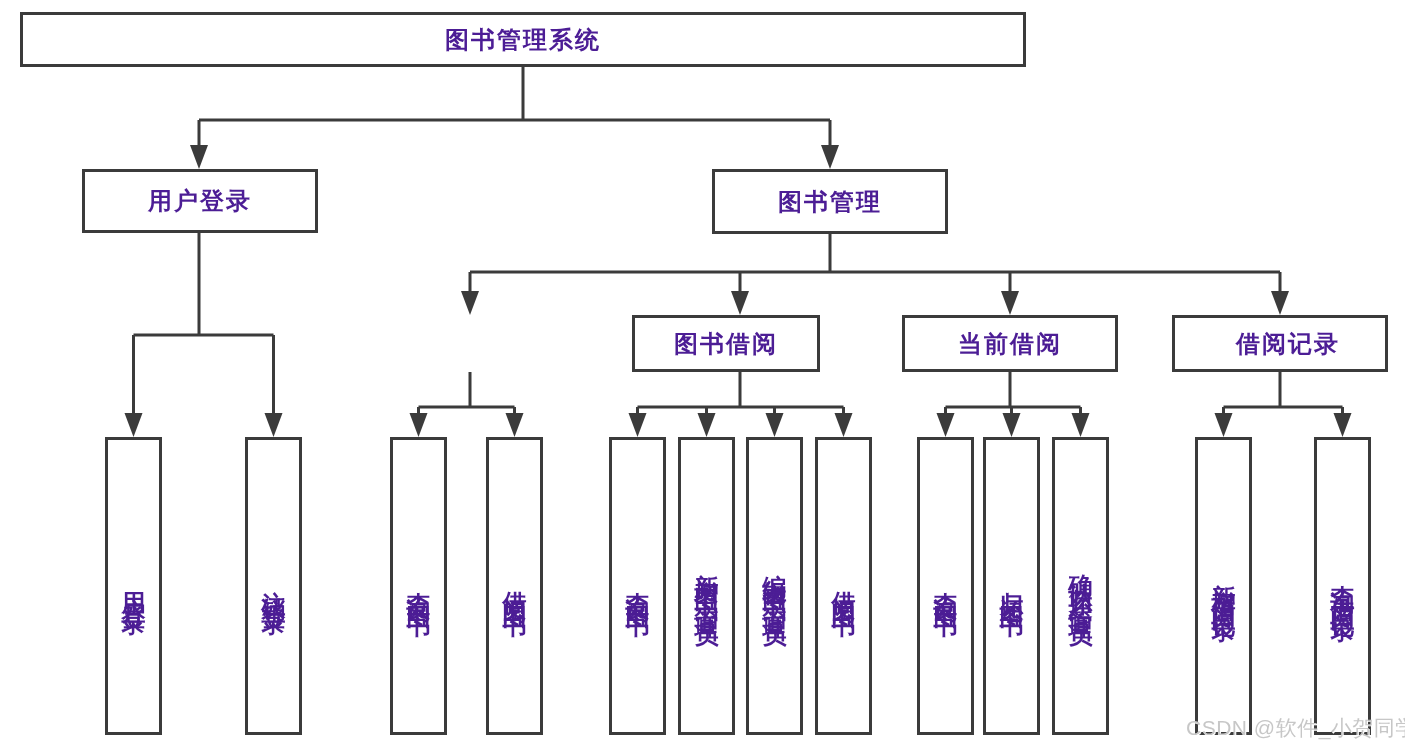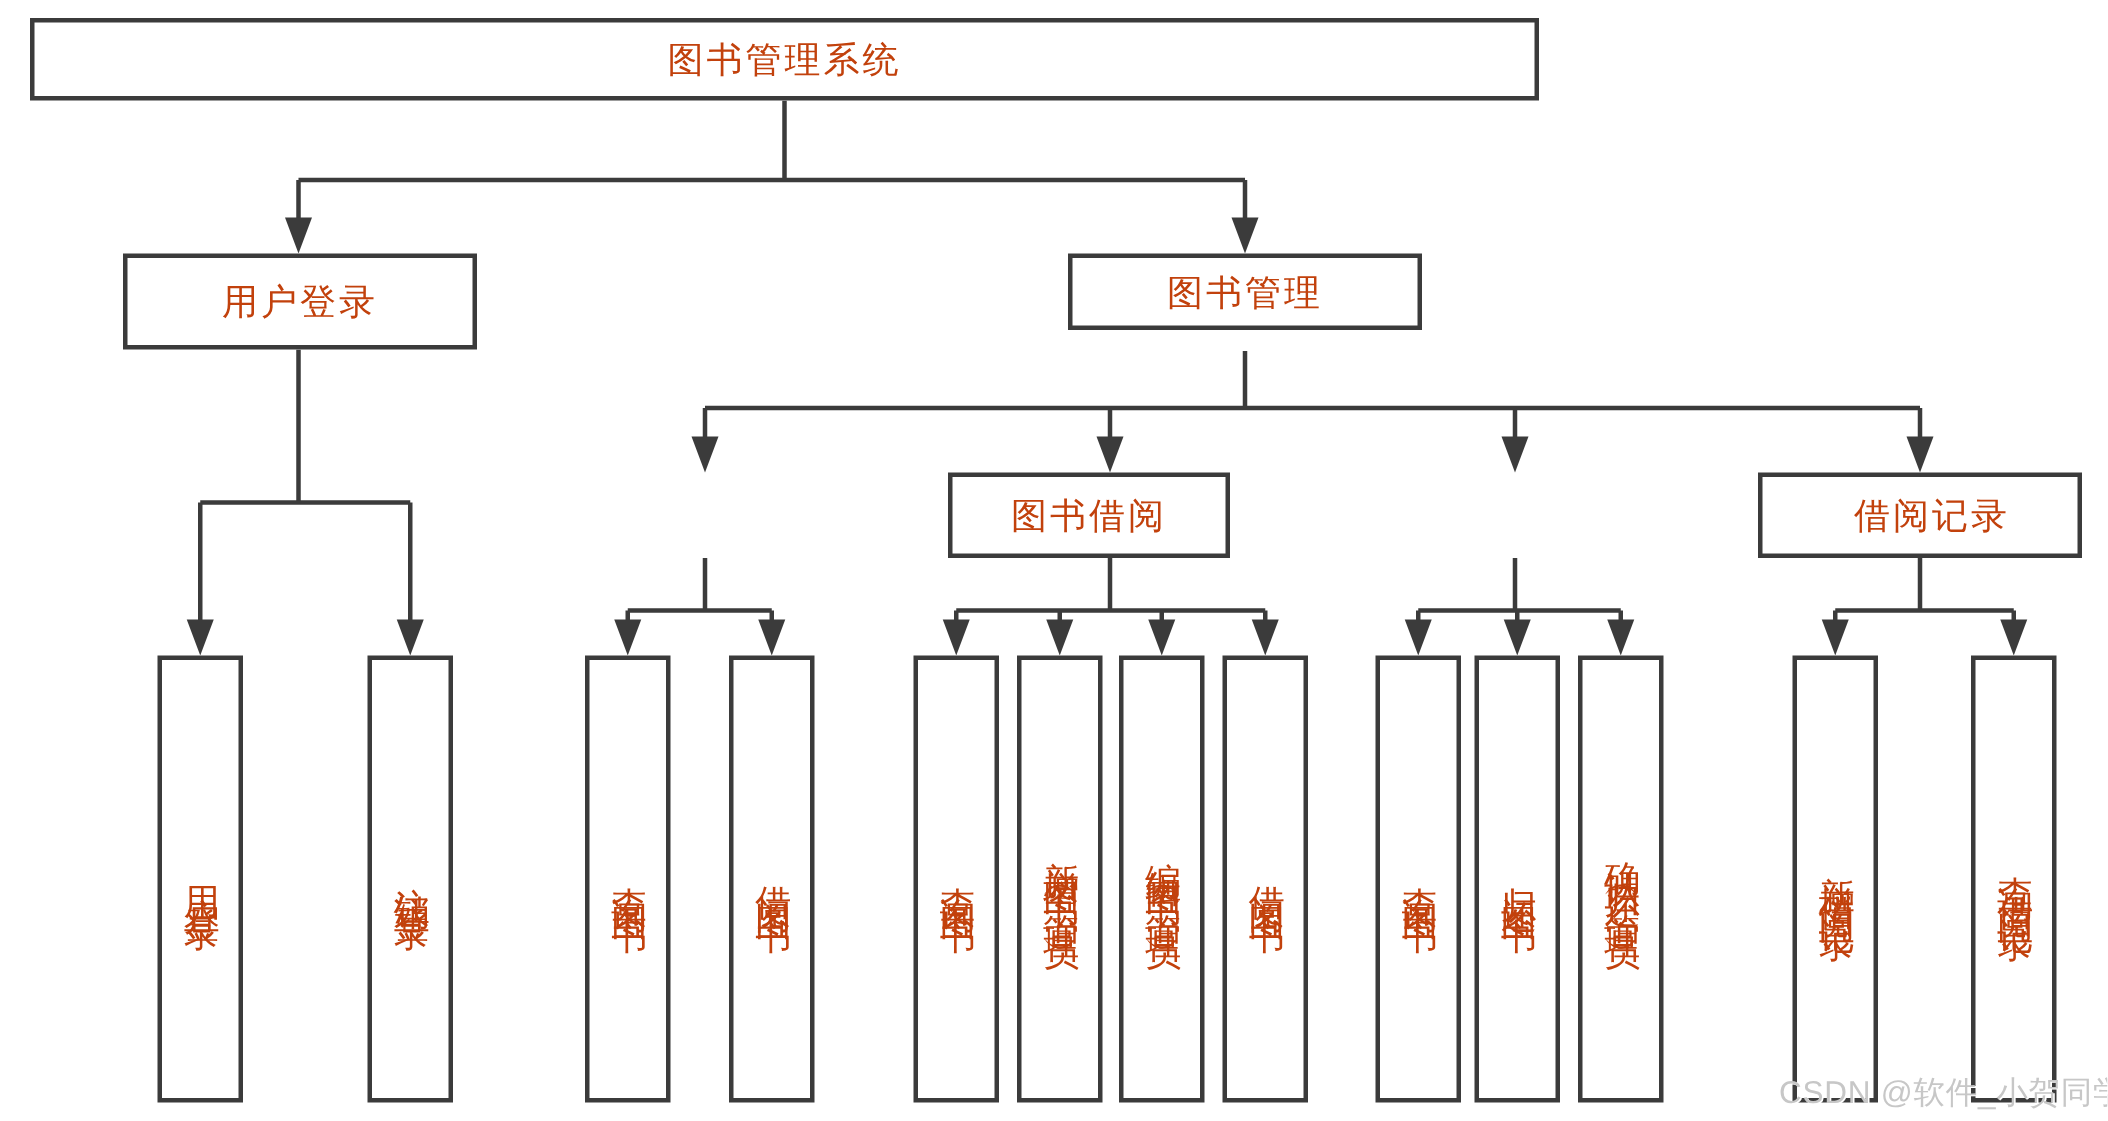--- a/index.html
+++ b/index.html
@@ -4,21 +4,21 @@
 <style>
   html,body{margin:0;padding:0;background:#fff;}
   #canvas{
     position:relative;width:1405px;height:747px;background:#ffffff;
     font-family:"Liberation Sans","DejaVu Sans",sans-serif;overflow:hidden;
   }
   #wires{position:absolute;left:0;top:0;width:1405px;height:747px;}
   .node{
     position:absolute;box-sizing:border-box;border:3px solid #3b3b3b;background:#fff;
     display:flex;align-items:center;justify-content:center;
-    color:#c2410c;font-size:24px;letter-spacing:2px;white-space:nowrap;
+    color:#4c1d95;font-size:24px;letter-spacing:2px;white-space:nowrap;font-weight:bold;
   }
   .vnode{
     writing-mode:vertical-rl;font-size:24px;letter-spacing:7px;line-height:1;
   }
   .watermark{
     position:absolute;left:1186px;top:714px;font-size:21px;letter-spacing:0.5px;
     color:#c7c7c7;text-shadow:1px 1px 0 #ffffff;z-index:5;white-space:nowrap;
   }
 </style>
 </head>
@@ -62,23 +62,24 @@
       <polygon points="1002.5,413 1020.5,413 1011.5,437"></polygon>
       <polygon points="1071.5,413 1089.5,413 1080.5,437"></polygon>
       <polygon points="1214.5,413 1232.5,413 1223.5,437"></polygon>
       <polygon points="1333.5,413 1351.5,413 1342.5,437"></polygon>
     </g>
   </svg>
 
   <div class="node" style="left:20px;top:12px;width:1006px;height:55px;">图书管理系统</div>
 
   <div class="node" style="left:82px;top:169px;width:236px;height:64px;">用户登录</div>
-  <div class="node" style="left:712px;top:169px;width:236px;height:51px;">图书管理</div>
+  <div class="node" style="left:712px;top:169px;width:236px;height:65px;">图书管理</div>
 
   <div class="node" style="left:632px;top:315px;width:188px;height:57px;">图书借阅</div>
+  <div class="node" style="left:902px;top:315px;width:216px;height:57px;">当前借阅</div>
   <div class="node" style="left:1172px;top:315px;width:216px;height:57px;padding-left:16px;">借阅记录</div>
 
   <div class="node vnode" style="left:105px;top:437px;width:57px;height:298px;">用户登录</div>
   <div class="node vnode" style="left:245px;top:437px;width:57px;height:298px;">注销登录</div>
 
   <div class="node vnode" style="left:390px;top:437px;width:57px;height:298px;">查询图书</div>
   <div class="node vnode" style="left:486px;top:437px;width:57px;height:298px;">借阅图书</div>
 
   <div class="node vnode" style="left:609px;top:437px;width:57px;height:298px;">查询图书</div>
   <div class="node vnode" style="left:678px;top:437px;width:57px;height:298px;">新增图书（管理员）</div>

